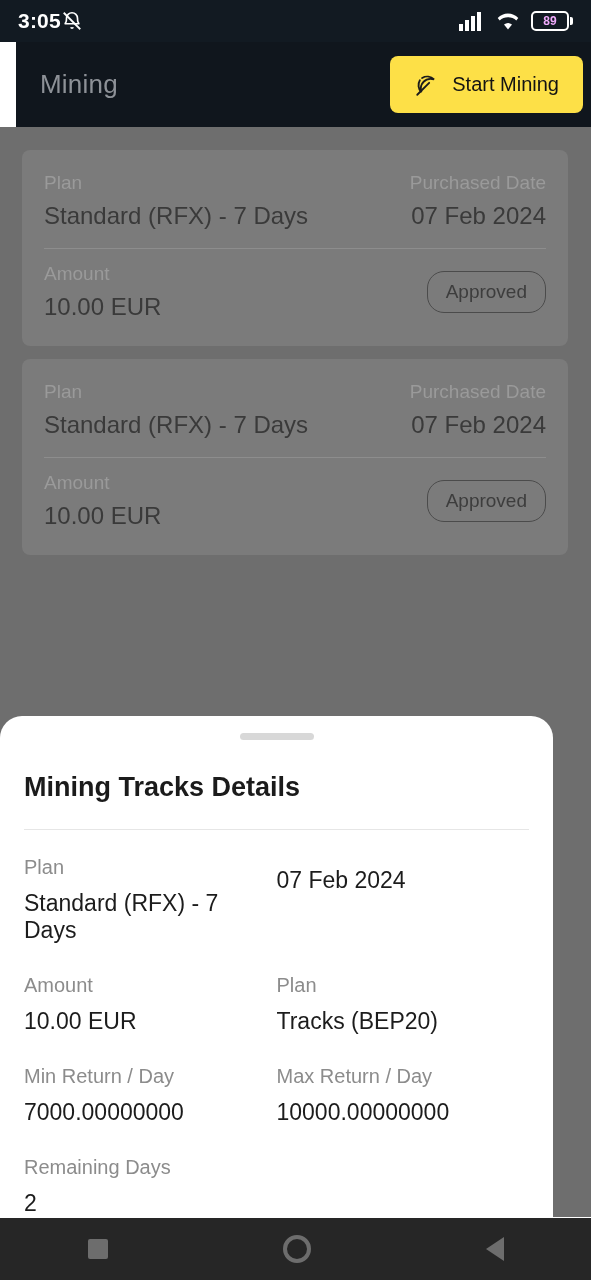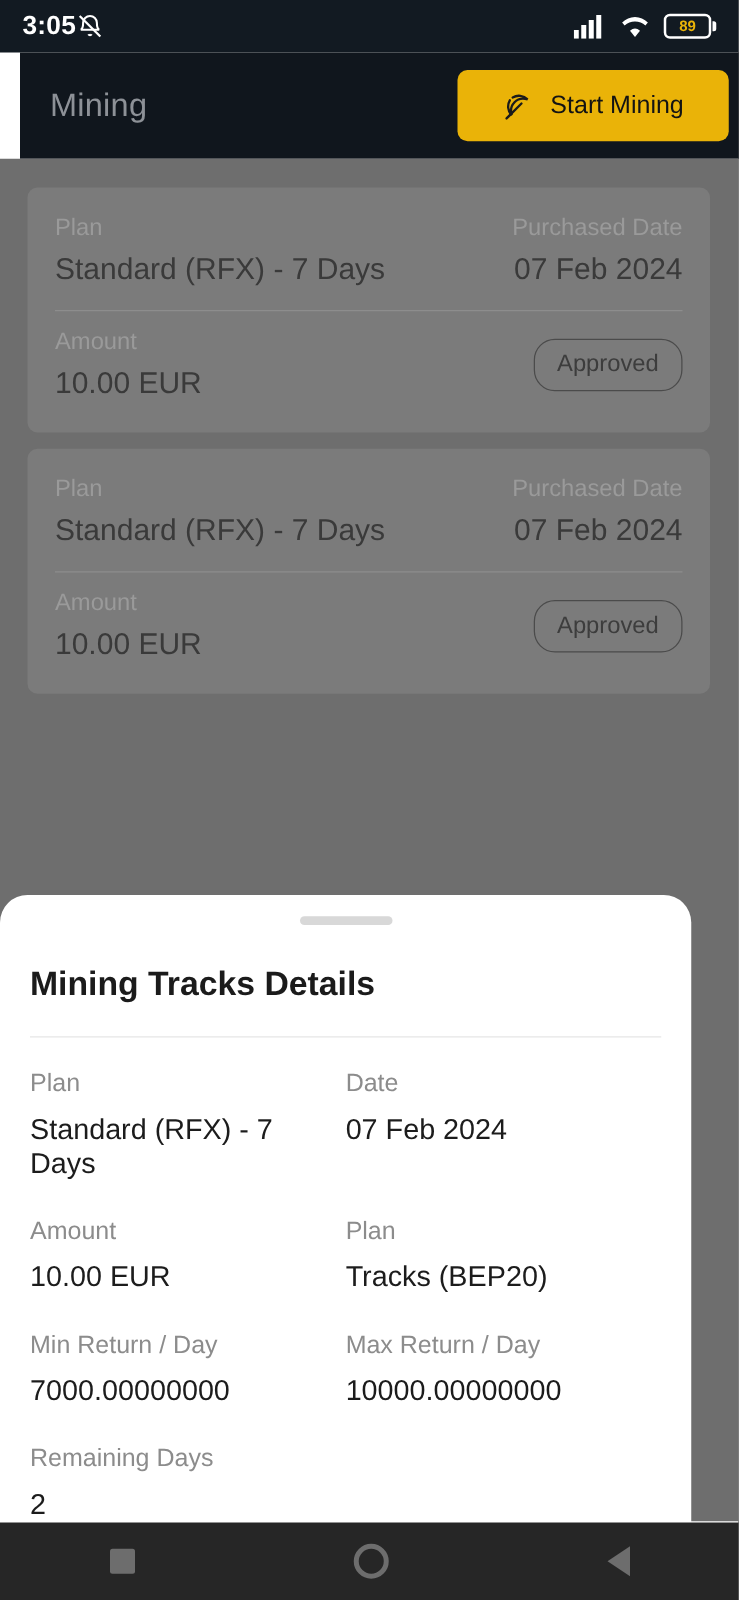--- a/index.html
+++ b/index.html
@@ -22,35 +22,35 @@
   .sb-time { font-size: 21px; font-weight: 600; letter-spacing: 0.2px; }
   .sb-right { display: flex; align-items: center; gap: 10px; }
   .icon-svg { display: block; }
   .battery {
     display: flex; align-items: center;
   }
   .batt-body {
     border: 2px solid #ffffff; border-radius: 5px;
     width: 38px; height: 20px; display: flex; align-items: center; justify-content: center;
   }
-  .batt-txt { font-size: 12px; font-weight: 700; color: #eab308; }
+  .batt-txt { font-size: 12px; font-weight: 700; color: #f0abfc; }
   .batt-cap { width: 3px; height: 8px; background: #fff; border-radius: 0 2px 2px 0; margin-left: 1px; }
 
   
   .appbar {
     position: absolute; top: 42px; left: 16px; width: 591px; height: 85px;
     background: #10161d;
     display: flex; align-items: center; justify-content: space-between;
     padding: 0 24px;
   }
   .appbar-title { color: #8d9197; font-size: 26px; letter-spacing: .2px; }
   .start-mining {
-    background: #eab308; color: #131313;
+    background: #fde047; color: #131313;
     border: none; border-radius: 8px;
-    height: 57px; padding: 0 36px;
+    height: 57px; padding: 0 24px;
     display: flex; align-items: center; gap: 12px;
     font-size: 20px; font-family: "Liberation Sans", sans-serif;
   }
 
   
   .page-bg {
     position: absolute; top: 127px; left: 0; width: 591px; height: 1090px;
     background: #6e6e6e;
   }
   .card {
@@ -209,21 +209,20 @@
     <div class="grabber"></div>
     <div class="sheet-title">Mining Tracks Details</div>
     <div class="sheet-divider"></div>
     <div class="grid">
 
       <div>
         <div class="g-label">Plan</div>
         <div class="g-value">Standard (RFX) - 7 Days</div>
       </div>
       <div>
-        <div class="g-label">Date</div>
         <div class="g-value">07 Feb 2024</div>
       </div>
 
       <div>
         <div class="g-label">Amount</div>
         <div class="g-value">10.00 EUR</div>
       </div>
       <div>
         <div class="g-label">Plan</div>
         <div class="g-value">Tracks (BEP20)</div>

